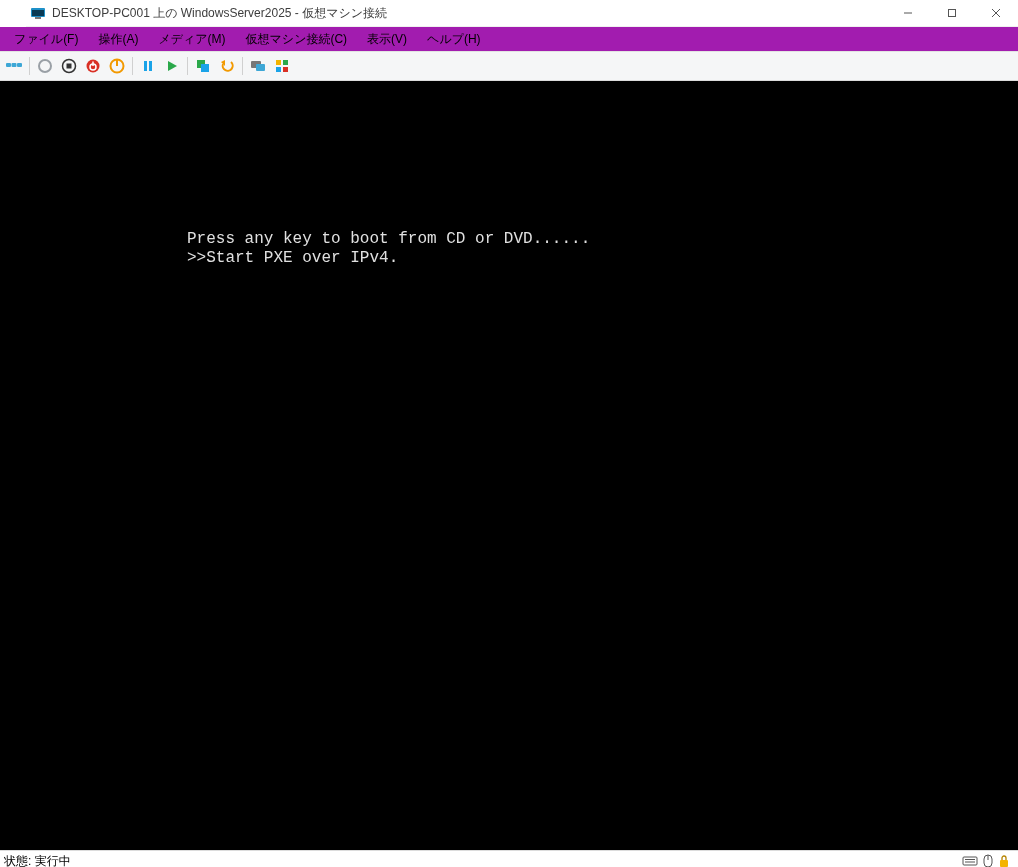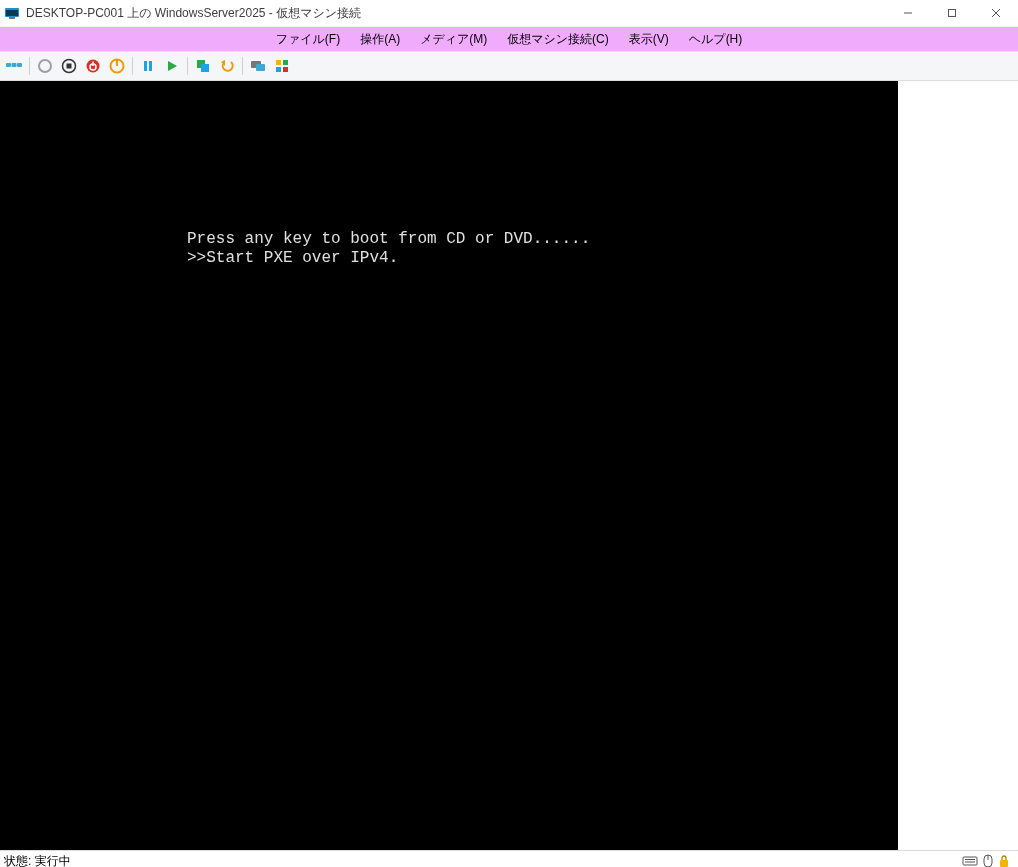--- a/index.html
+++ b/index.html
@@ -13,20 +13,21 @@
     overflow: hidden;
   }
 
   
   .titlebar {
     height: 26px;
     background: #ffffff;
     display: flex;
     align-items: center;
     border-bottom: 1px solid #f0f0f0;
+    margin-left: 26px;
   }
   .titlebar .title-icon {
     width: 16px;
     height: 16px;
     margin-left: 4px;
     margin-right: 6px;
     flex-shrink: 0;
   }
   .titlebar .title-text {
     color: #3d3d3d;
@@ -43,25 +44,24 @@
     height: 26px;
     display: flex;
     align-items: center;
     justify-content: center;
     color: #555;
   }
 
   
   .menubar {
     height: 24px;
-    background: #f0abfc;
+    background: #a21caf;
     display: flex;
     align-items: center;
     padding: 0 4px;
-    justify-content: center;
   }
   .menubar .menu-item {
     padding: 2px 10px;
     color: #000;
     font-size: 12px;
     cursor: default;
   }
 
   
   .toolbar {
@@ -84,21 +84,21 @@
   }
   .toolbar .sep {
     width: 1px;
     height: 18px;
     background: #d0d0d0;
     margin: 0 2px;
   }
 
   
   .vm-screen {
-    width: 898px;
+    width: 1018px;
     height: 769px;
     background: #000000;
     position: relative;
   }
   .console {
     position: absolute;
     left: 187px;
     top: 149px;
     font-family: "Courier New", monospace;
     font-size: 16px;

